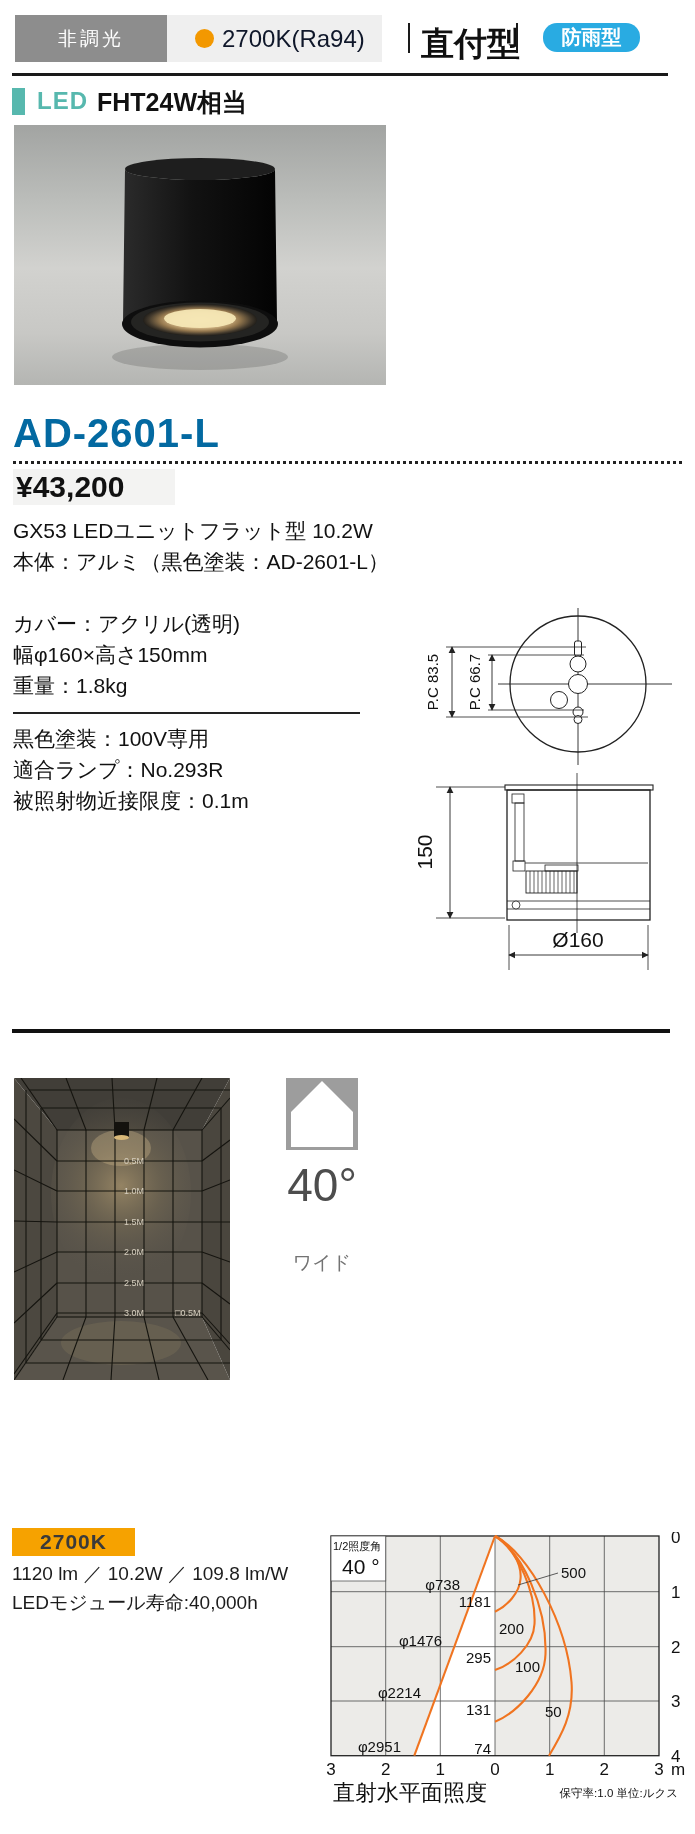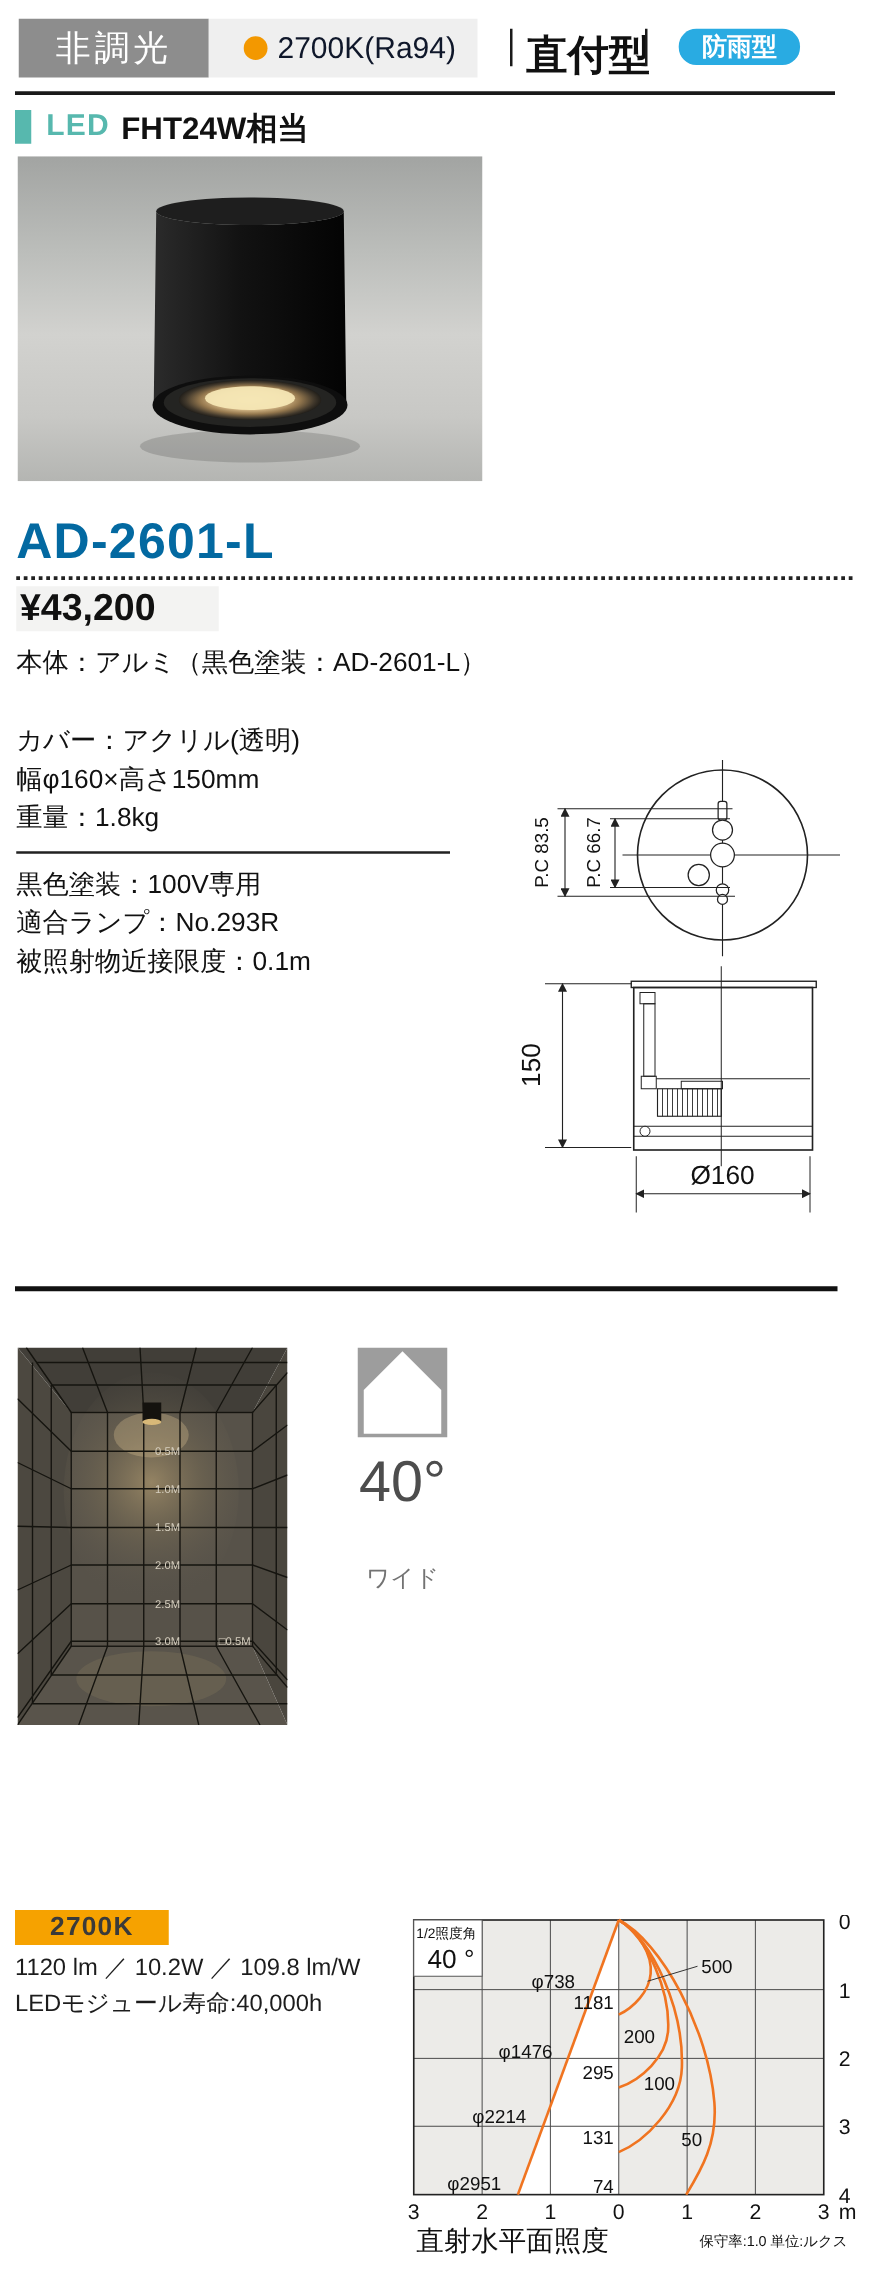--- a/index.html
+++ b/index.html
@@ -2,21 +2,21 @@
 <html><head>
 <meta charset="utf-8">
 <style>
   html,body{margin:0;padding:0;background:#fff;}
   body{font-family:"Liberation Sans","DejaVu Sans",sans-serif;color:#111;}
   .page{position:relative;width:695px;height:1834px;background:#fff;overflow:hidden;}
   .abs{position:absolute;}
 
   
   .badge-dim{left:15px;top:15px;width:152px;height:47px;background:#8d8d8d;color:#fff;
-    font-size:28px;font-weight:500;display:flex;align-items:center;justify-content:center;letter-spacing:3px;}
+    font-size:19px;font-weight:500;display:flex;align-items:center;justify-content:center;letter-spacing:3px;}
   .badge-temp{left:167px;top:15px;width:215px;height:47px;background:#efefef;color:#0f172a;
     font-size:24px;display:flex;align-items:center;gap:8px;padding-left:28px;box-sizing:border-box;}
   .temp-dot{width:19px;height:19px;border-radius:50%;background:#f39800;flex:0 0 auto;}
   .vbar{width:2px;height:30px;background:#1a1a1a;top:23px;}
   .mount{left:421px;top:22px;font-size:33px;font-weight:600;color:#101010;}
   .badge-rain{left:543px;top:23px;width:97px;height:29px;background:#29abe2;border-radius:14px;
     color:#fff;font-size:20px;font-weight:600;display:flex;align-items:center;justify-content:center;}
 
   .rule-top{left:12px;top:73px;width:656px;height:3px;background:#1a1a1a;}
   .led-bar{left:12px;top:88px;width:13px;height:27px;background:#57b8ae;}
@@ -104,20 +104,21 @@
       <ellipse cx="186" cy="195" rx="57" ry="16" fill="url(#lensG)"></ellipse>
       <ellipse cx="186" cy="193.5" rx="36" ry="9.5" fill="#f4e6b4" opacity="0.95"></ellipse>
     </g>
   </svg>
 
   <div class="abs model">AD-2601-L</div>
   <div class="abs dotline"></div>
   <div class="abs price">¥43,200</div>
 
   <div class="abs specs">
+    <div class="spec-line">GX53 LEDユニットフラット型 10.2W</div>
     <div class="spec-line">本体：アルミ（黒色塗装：AD-2601-L）</div>
     <div class="spec-line gap-top">カバー：アクリル(透明)</div>
     <div class="spec-line">幅φ160×高さ150mm</div>
     <div class="spec-line">重量：1.8kg</div>
     <div class="spec-rule"></div>
     <div class="spec-line">黒色塗装：100V専用</div>
     <div class="spec-line">適合ランプ：No.293R</div>
     <div class="spec-line">被照射物近接限度：0.1m</div>
   </div>
 

